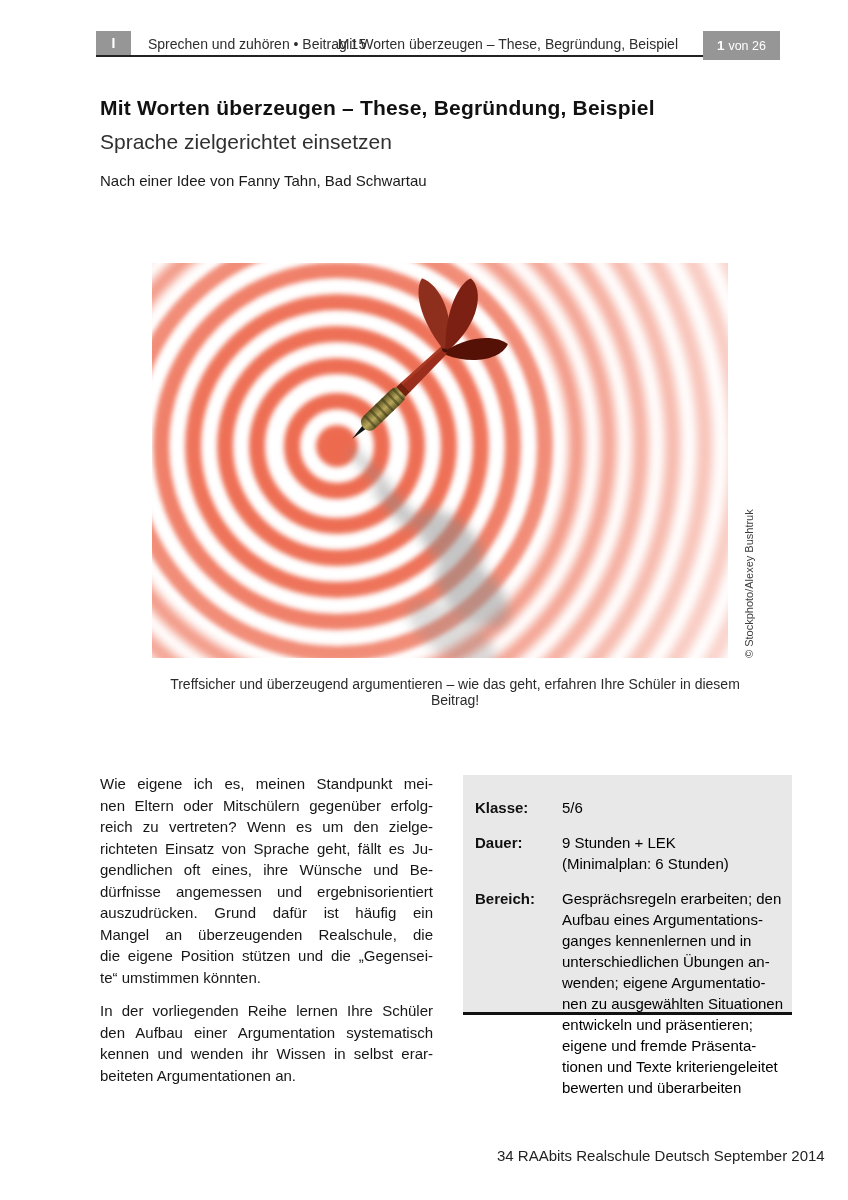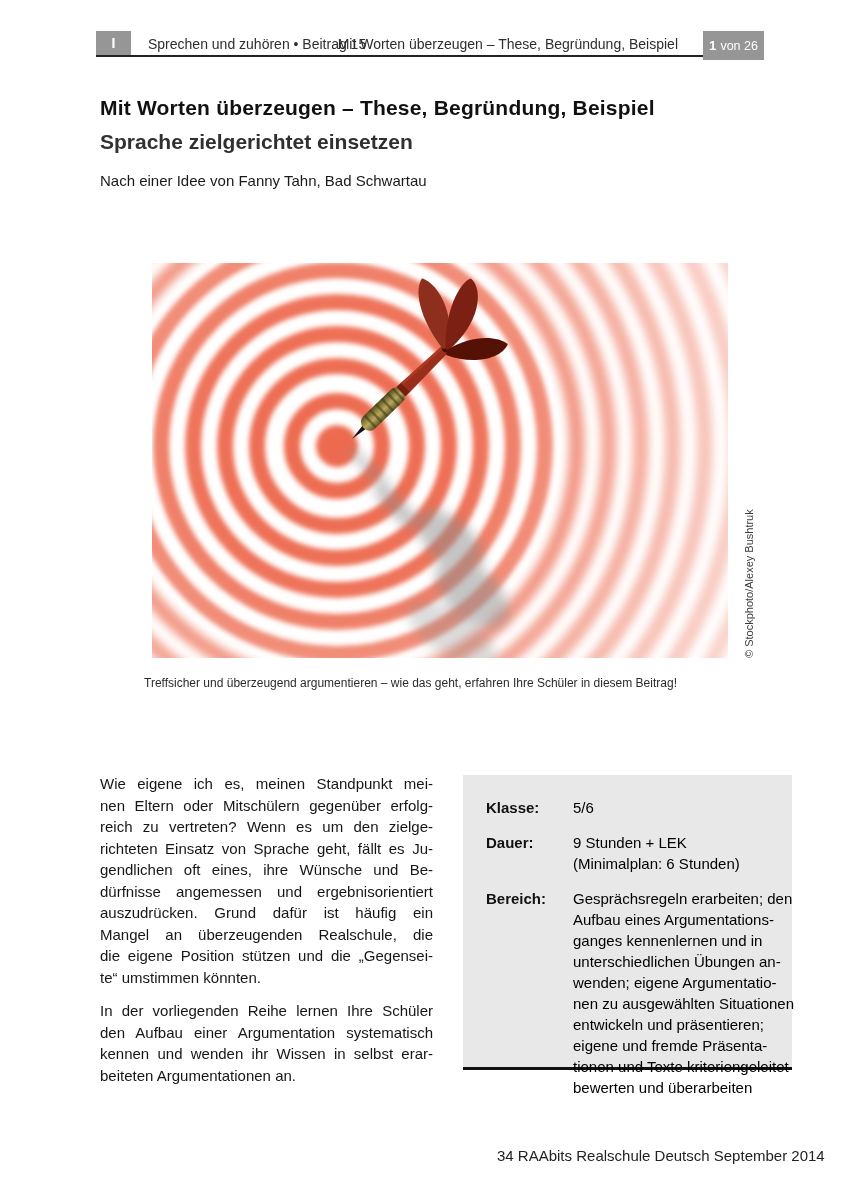--- a/index.html
+++ b/index.html
@@ -7,48 +7,48 @@
     width:848px;height:1200px;position:relative;background:#ffffff;
     font-family:"Liberation Sans","DejaVu Sans",sans-serif;color:#1c1c1c;
     overflow:hidden;
   }
   
   .hdr-badge{
     position:absolute;background:#969696;color:#fff;text-align:center;
     font-weight:bold;
   }
   .hdr-badge.left{left:96px;top:31px;width:35px;height:25px;line-height:25px;font-size:14px;}
-  .hdr-badge.right{left:703px;top:31px;width:61px;height:29px;line-height:29px;font-size:13.5px;z-index:2;}
+  .hdr-badge.right{left:703px;top:31px;width:77px;height:29px;line-height:29px;font-size:13.5px;z-index:2;}
   .hdr-badge.right .pg-of{font-weight:normal;font-size:12.5px;}
   .hdr-section{position:absolute;left:148px;top:36px;font-size:14px;color:#2e2e2e;}
   .hdr-topic{position:absolute;right:170px;top:36px;font-size:14px;color:#2e2e2e;}
   .hdr-rule{position:absolute;left:96px;top:55px;width:616px;height:2px;background:#222;}
   
   .title{position:absolute;left:100px;top:96px;font-size:21px;font-weight:bold;color:#111;letter-spacing:.2px;}
-  .subtitle{position:absolute;left:100px;top:130px;font-size:21px;font-weight:bold;color:#303030;}
+  .subtitle{position:absolute;left:100px;top:130px;font-size:21px;font-weight:normal;color:#303030;}
   .byline{position:absolute;left:100px;top:172px;font-size:15px;color:#1a1a1a;}
   
   .figure-wrap{position:absolute;left:152px;top:263px;width:576px;height:395px;}
   .figure-wrap svg{display:block;}
-  .caption{position:absolute;left:144px;top:676px;width:576px;text-align:left;
-    font-size:12px;color:#2b2b2b;}
+  .caption{position:absolute;left:167px;top:676px;width:576px;text-align:center;
+    font-size:14px;color:#2b2b2b;}
   .credit{
     position:absolute;left:743px;top:658px;font-size:11px;color:#3c3c3c;
     transform-origin:0 0;transform:rotate(-90deg);white-space:nowrap;
   }
   
   .intro{position:absolute;left:100px;top:773px;width:333px;font-size:15px;line-height:21.5px;color:#161616;}
   .intro .para{margin:0 0 12px 0;}
   .jl{text-align:justify;text-align-last:justify;white-space:normal;}
   .para .jl:last-child{text-align-last:left;}
   
   .ibox{
-    position:absolute;left:463px;top:775px;width:329px;height:295px;
+    position:absolute;left:463px;top:775px;width:329px;height:240px;
     background:#e8e8e8;border-bottom:3px solid #111;box-sizing:border-box;
-    padding:22px 0 0 23px;font-size:15px;line-height:21px;color:#161616;
+    padding:22px 0 0 12px;font-size:15px;line-height:21px;color:#161616;
   }
   .ibox-row{display:flex;margin-bottom:14px;}
   .ibox-label{width:87px;font-weight:bold;flex:0 0 87px;color:#111;}
   .ibox-value{flex:1;color:#000000;}
   .ibox-value div{white-space:nowrap;}
   
   .footer{position:absolute;left:497px;top:1147px;font-size:15px;color:#222;text-align:center;}
 </style>
 </head>
 <body>

